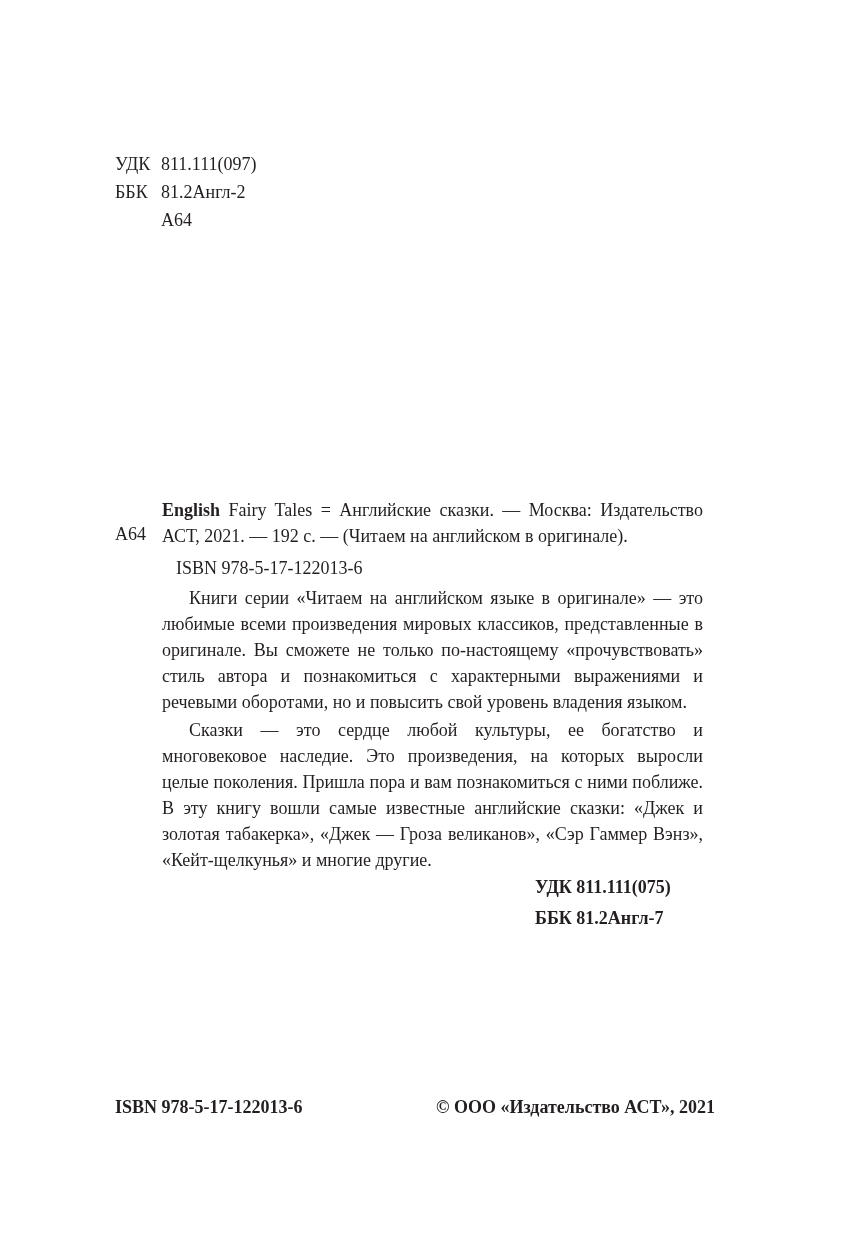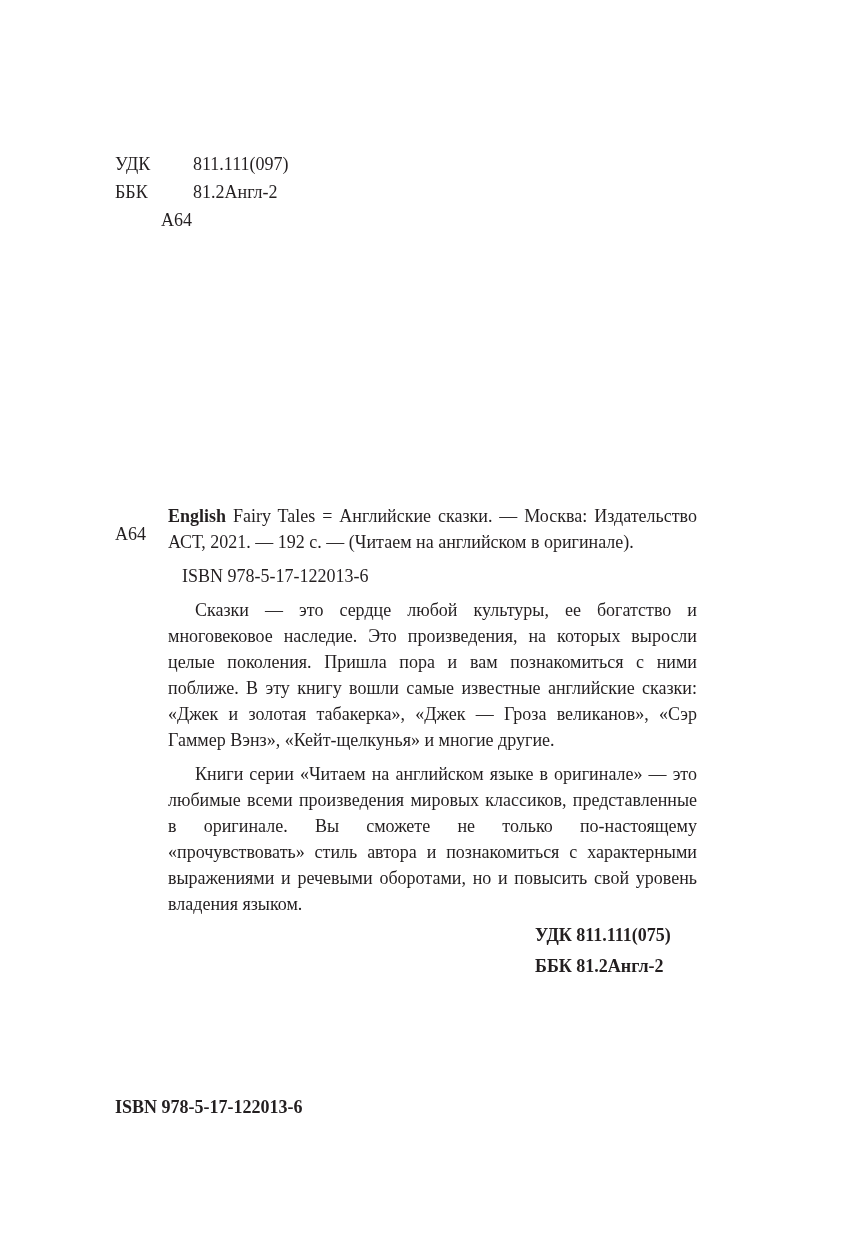--- a/index.html
+++ b/index.html
@@ -3,33 +3,33 @@
 <meta charset="utf-8">
 <style>
   html, body { margin: 0; padding: 0; background: #ffffff; }
   body {
     width: 845px; height: 1241px; position: relative; overflow: hidden;
     font-family: "Liberation Serif", "DejaVu Serif", serif;
     color: #231f20;
   }
   .abs { position: absolute; }
   .top-codes { left: 115px; top: 150px; font-size: 18px; line-height: 28px; }
-  .top-codes .row { display: flex; gap: 32px; }
+  .top-codes .row { display: flex; }
   .top-codes .lbl { width: 46px; }
   .top-codes .indent { padding-left: 46px; }
 
   .entry { left: 160px; top: 495px; width: 545px; font-size: 18px; line-height: 26px; }
-  .entry p { margin: 8px; text-align: justify; }
+  .entry p { margin: 2px; text-align: justify; }
   .entry .bold { font-weight: bold; }
   .a64-margin { left: 115px; top: 521px; font-size: 18px; line-height: 26px; }
   .isbn-line { margin-top: 6px !important; padding-left: 14px; }
   .para { text-indent: 27px; margin-top: 4px !important; }
   .para + .para { margin-top: 0 !important; }
 
-  .bottom-codes { left: 535px; top: 872px; font-size: 18px; line-height: 31px; font-weight: bold; margin-top: 48px; }
+  .bottom-codes { left: 535px; top: 872px; font-size: 18px; line-height: 31px; font-weight: bold; }
 
   .footer { left: 115px; top: 1097px; width: 600px; font-size: 18px; font-weight: bold; display: flex; justify-content: space-between; }
 </style>
 </head>
 <body>
 
 <div class="abs top-codes">
   <div class="row">
     <span class="lbl">УДК</span>
     <span>811.111(097)</span>
@@ -39,24 +39,25 @@
     <span>81.2Англ-2</span>
   </div>
   <div class="indent">А64</div>
 </div>
 
 <div class="abs a64-margin">А64</div>
 
 <div class="abs entry">
   <p><span class="bold">English</span><span> Fairy Tales = Английские сказки. — Москва: Издательство АСТ, 2021. — 192 с. — (Читаем на английском в оригинале).</span></p>
   <p class="isbn-line">ISBN 978-5-17-122013-6</p>
+  <p class="para">Книги серии «Читаем на английском языке в оригинале» — это любимые всеми произведения мировых классиков, представленные в оригинале. Вы сможете не только по-настоящему «прочувствовать» стиль автора и познакомиться с характерными выражениями и речевыми оборотами, но и повысить свой уровень владения языком.</p>
   <p class="para">Сказки — это сердце любой культуры, ее богатство и многовековое наследие. Это произведения, на которых выросли целые поколения. Пришла пора и вам познакомиться с ними поближе. В эту книгу вошли самые известные английские сказки: «Джек и золотая табакерка», «Джек — Гроза великанов», «Сэр Гаммер Вэнз», «Кейт-щелкунья» и многие другие.</p>
-  <p class="para">Книги серии «Читаем на английском языке в оригинале» — это любимые всеми произведения мировых классиков, представленные в оригинале. Вы сможете не только по-настоящему «прочувствовать» стиль автора и познакомиться с характерными выражениями и речевыми оборотами, но и повысить свой уровень владения языком.</p>
 </div>
 
 <div class="abs bottom-codes">
   <div>УДК 811.111(075)</div>
-  <div>ББК 81.2Англ-2</div>
+  <div>ББК 81.2Англ-7</div>
 </div>
 
 <div class="abs footer">
   <span>ISBN 978-5-17-122013-6</span>
+  <span>© ООО «Издательство АСТ», 2021</span>
 </div>
 
 </body></html>

